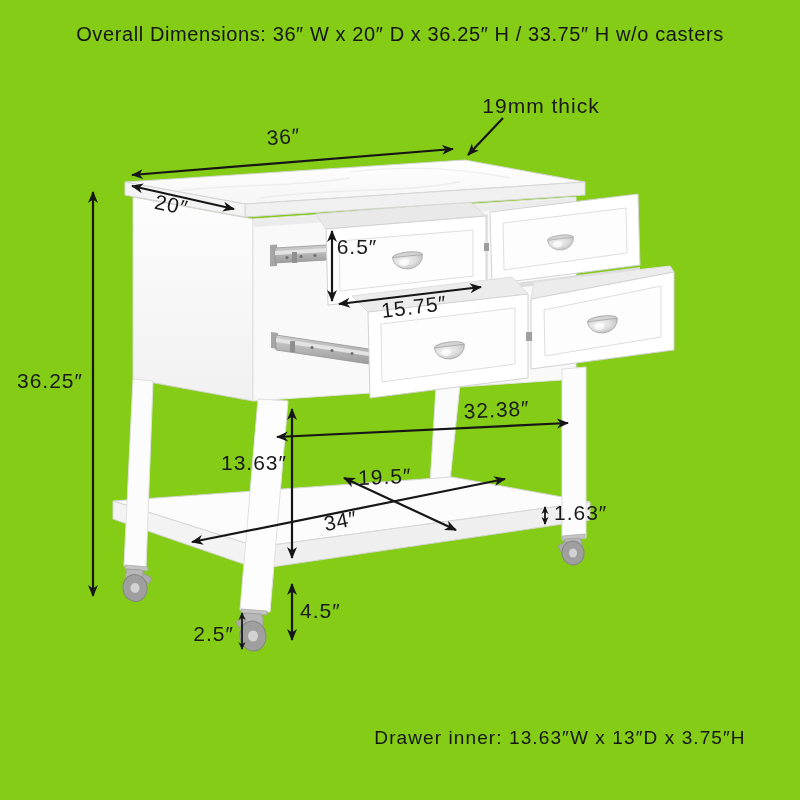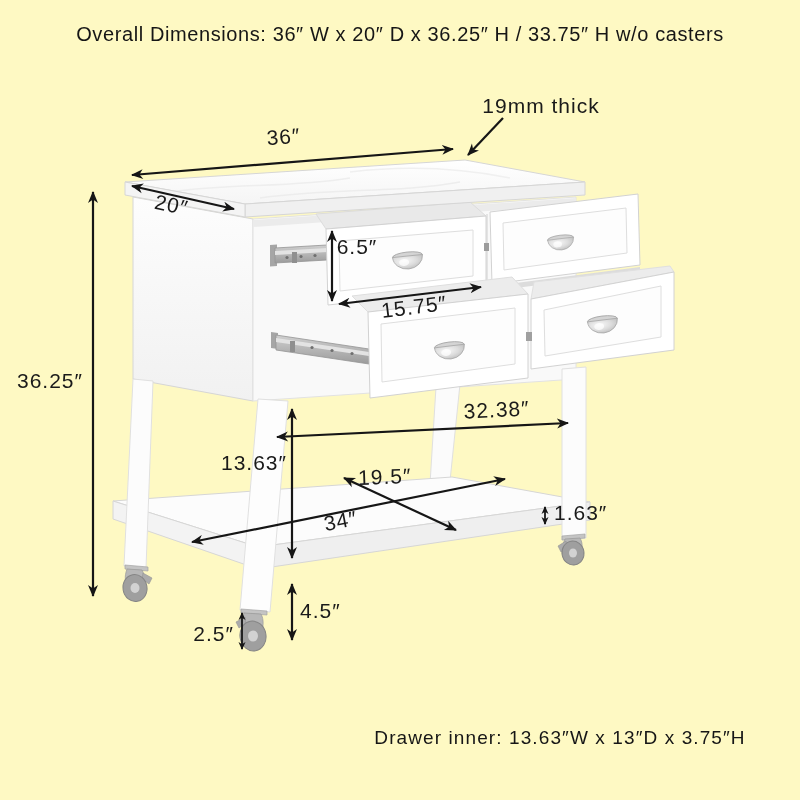--- a/index.html
+++ b/index.html
@@ -1,16 +1,16 @@
 <!DOCTYPE html>
 <html><head>
 <meta charset="utf-8">
 <style>
   html,body{margin:0;padding:0;background:#ffffff;}
-  .stage{position:relative;width:800px;height:800px;background:#fef9c3;overflow:hidden;
+  .stage{position:relative;width:800px;height:800px;background:#84cc16;overflow:hidden;
          font-family:"Liberation Sans",sans-serif;}
   svg{display:block;}
   .dim-label{font-family:"Liberation Sans",sans-serif;font-size:21px;fill:#1a1a1a;letter-spacing:1px;}
   .title-text{font-family:"Liberation Sans",sans-serif;font-size:20px;fill:#161616;letter-spacing:.6px;}
   .footer-text{font-family:"Liberation Sans",sans-serif;font-size:19px;fill:#161616;letter-spacing:1.1px;}
   .dim-line{stroke:#161616;stroke-width:2.2;fill:none;}
   .dim-line-sm{stroke:#161616;stroke-width:1.8;fill:none;}
   .edge{stroke:#d6d6d6;stroke-width:1;}
   .panel{fill:#ffffff;stroke:#d2d2d2;stroke-width:1;}
   .inset{fill:#fdfdfd;stroke:#dedede;stroke-width:1;}

